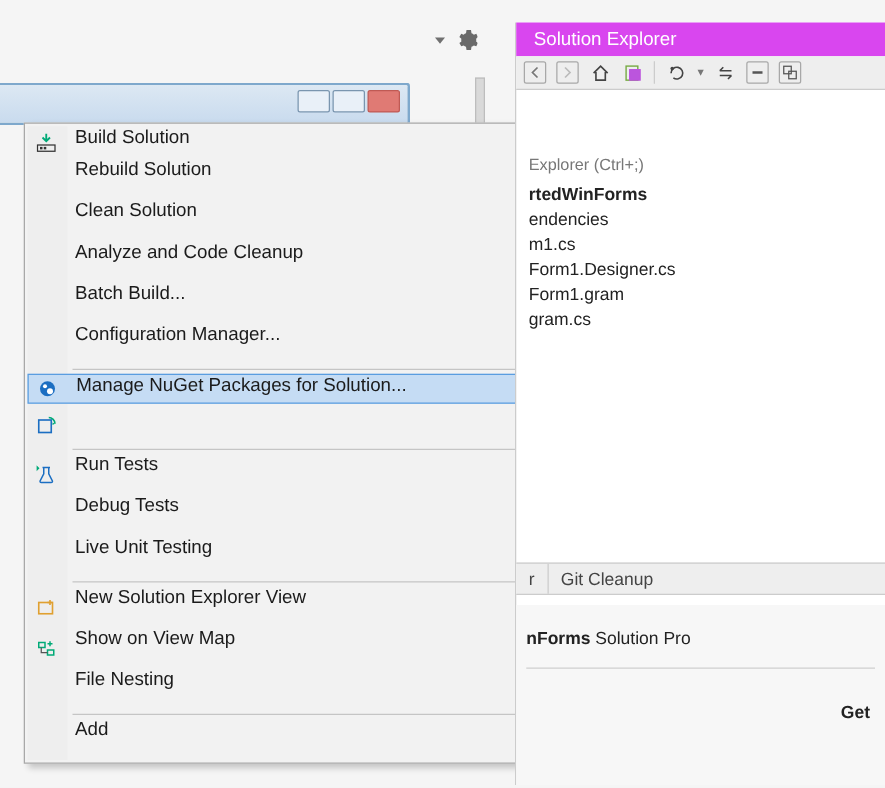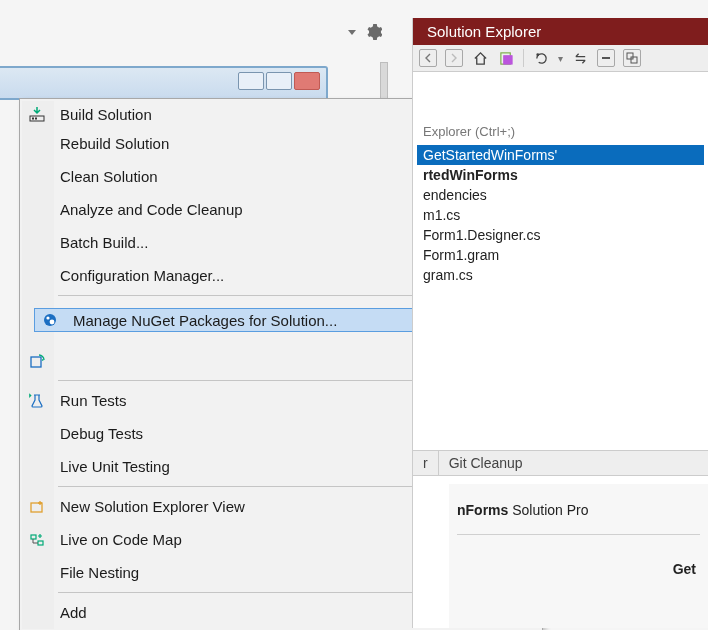--- a/index.html
+++ b/index.html
@@ -37,21 +37,21 @@
   .solution-explorer {
     position: absolute;
     top: 18px;
     left: 412px;
     right: 0;
     height: 610px;
     background: #fff;
     border-left: 1px solid #ccc;
   }
   .se-title {
-    background: #7f1d1d;
+    background: #d946ef;
     color: #fff;
     padding: 5px 10px 5px 14px;
     font-size: 15px;
     display: flex;
     align-items: center;
     text-align: center;
   }
   .se-toolbar {
     background: #eee;
     padding: 4px 6px;
@@ -86,21 +86,20 @@
   }
   .se-tab { padding:4px 10px; color:#444; }
   .se-tab + .se-tab { border-left:1px solid #ccc; }
   .se-props {
     position:absolute;
     top: 466px; left:0; right:0; bottom:0;
     background:#f7f7f7;
     padding:8px;
     font-size:14px;
     color:#222;
-    margin-left:36px;
   }
   .se-props .title { font-weight:400; padding:10px 0;}
   .se-props .divider { height:1px; background:#d0d0d0; margin:6px 0;}
   .se-props .label { font-weight:600; text-align:right; padding-right:4px; padding-top:20px; }
 
   
   .designer-frame {
     position:absolute;
     top: 66px; left: 0;
     width: 328px; height: 34px;
@@ -136,21 +135,20 @@
   }
   .menu-icon-col {
     position:absolute;
     top:2px; bottom:2px; left:2px;
     width: 32px;
     background: #eee;
   }
   .menu-item {
     position: relative;
     display: flex;
-    align-items: center;
     height: 26px;
     padding: 0 8px 0 38px;
     font-size: 15px;
     color: #1b1b1b;
     cursor: default;
   }
   .menu-item.tall { height: 33px; }
   .menu-item .label { flex:1; }
   .menu-item .shortcut { color:#555; padding-right:28px; }
   .menu-item .submenu-arrow {
@@ -162,21 +160,21 @@
   }
   .menu-sep {
     height:1px;
     background:#c5c5c5;
     margin: 3px 2px 3px 36px;
   }
   .menu-item.highlight {
     background:#c5dcf4;
     border:1px solid #5a9de0;
     height:24px;
-    margin:12px;
+    margin:0;
   }
   .menu-item .icon {
     position:absolute;
     left:6px; top:50%;
     transform:translateY(-50%);
     width:18px;height:18px;
     display:flex;align-items:center;justify-content:center;
   }
   svg { display:block; }
 </style>
@@ -294,21 +292,21 @@
 
   <div class="menu-item tall">
     <span class="icon">
       <svg width="16" height="16" viewBox="0 0 16 16">
           <rect x="2" y="3" width="5" height="4" fill="none" stroke="#0a7" stroke-width="1.2"></rect>
           <rect x="9" y="9" width="5" height="4" fill="none" stroke="#0a7" stroke-width="1.2"></rect>
           <path d="M4 7 v4 h5" fill="none" stroke="#555" stroke-width="1"></path>
           <path d="M11 2 l0 4 M9 4 l4 0" stroke="#0a7" stroke-width="1.2"></path>
         </svg>
     </span>
-    <span class="label">Live on Code Map</span>
+    <span class="label">Show on View Map</span>
   </div>
 
   <div class="menu-item tall">
     <span class="label">File Nesting</span>
     <span class="submenu-arrow"></span>
   </div>
 
   <div class="menu-sep"></div>
 
   <div class="menu-item tall">
@@ -364,21 +362,20 @@
     </span>
     <span class="tb-icon box">
       <svg width="12" height="12" viewBox="0 0 12 12">
           <rect x="1" y="1" width="6" height="6" fill="none" stroke="#555"></rect>
           <rect x="5" y="5" width="6" height="6" fill="none" stroke="#555"></rect>
         </svg>
     </span>
   </div>
   <div class="se-body">
     <div class="se-line search">Explorer (Ctrl+;)</div>
-    <div class="se-line selected">GetStartedWinForms'</div>
     <div class="se-line bold">rtedWinForms</div>
     <div class="se-line">endencies</div>
     <div class="se-line">m1.cs</div>
     <div class="se-line">Form1.Designer.cs</div>
     <div class="se-line">Form1.gram</div>
     <div class="se-line">gram.cs</div>
   </div>
 
   <div class="se-tabs">
     <div class="se-tab">r</div>

